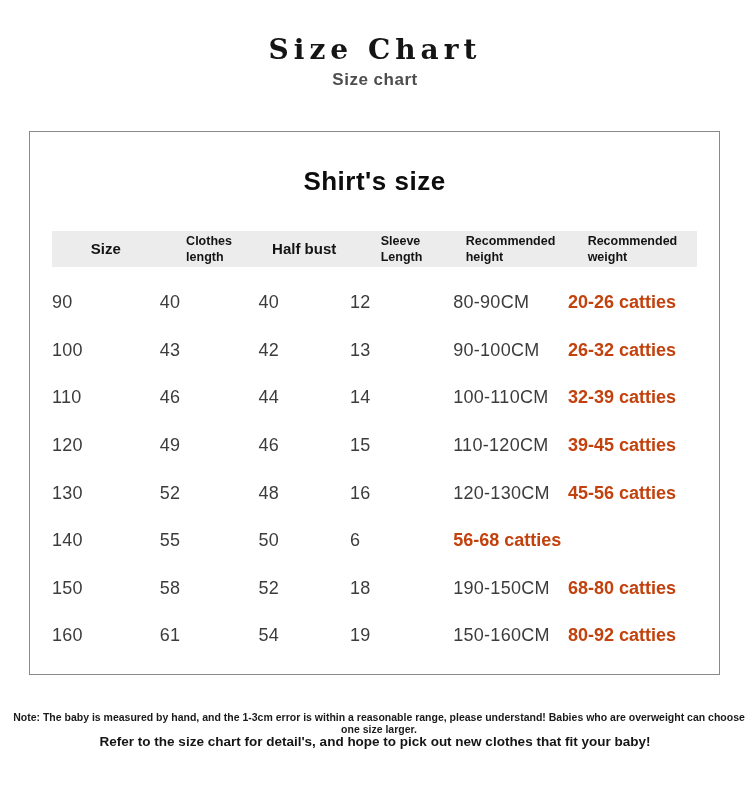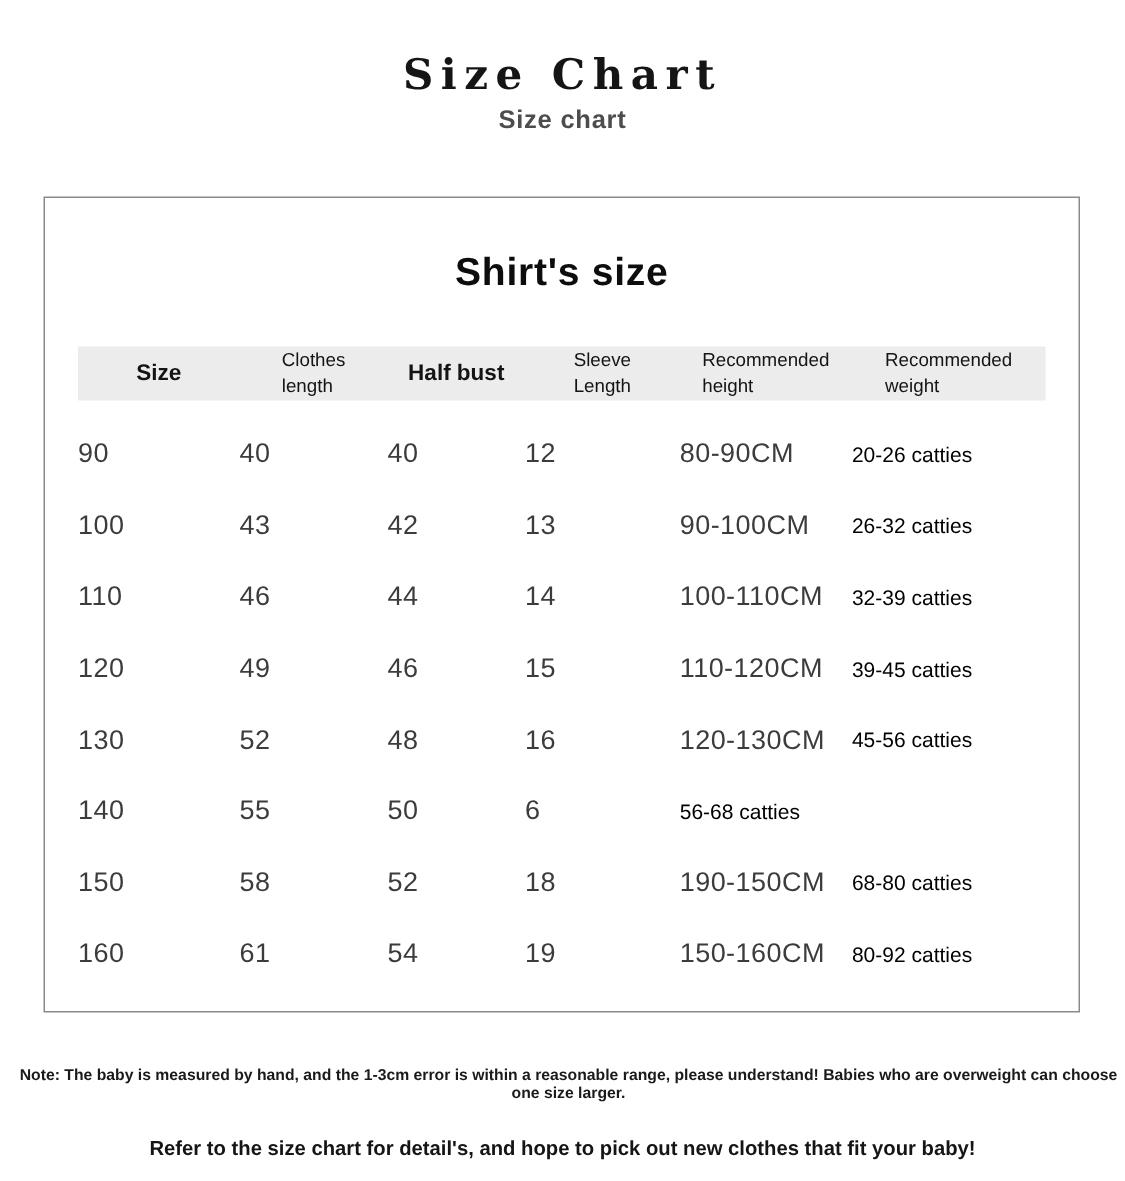--- a/index.html
+++ b/index.html
@@ -26,41 +26,41 @@
   }
   .table-header-row{
     position:absolute;left:22px;top:99px;width:645px;height:36px;
     background:#ececec;display:grid;
     grid-template-columns:16.7% 15.3% 14.2% 16% 17.8% 20%;
     align-items:center;
   }
   .th{text-align:center;color:#141414;}
   .th span{display:inline-block;text-align:left;white-space:pre-line;}
   .th.one-line span{font-weight:700;font-size:15px;}
-  .th.two-line span{font-weight:400;font-size:12.5px;line-height:1.3;}
+  .th.two-line span{font-weight:700;font-size:12.5px;line-height:1.3;}
   .table-body{
     position:absolute;left:22px;top:147px;width:645px;
   }
   .tr{
     display:grid;grid-template-columns:16.7% 15.3% 14.2% 16% 17.8% 20%;
     height:47.6px;align-items:center;
   }
   .td{
     text-align:left;font-size:18px;font-weight:400;color:#3c3c3c;
     letter-spacing:0.3px;
   }
   .td-weight{
-    font-size:14px;font-weight:400;color:#000000;letter-spacing:0px;
+    font-size:18px;font-weight:700;color:#c2410c;letter-spacing:0px;
   }
   .footer-note{
     position:absolute;top:711px;left:4px;width:750px;text-align:center;
     font-weight:700;font-size:10.5px;color:#1a1a1a;
   }
   .footer-tagline{
-    position:absolute;top:758px;left:0;width:750px;text-align:center;
+    position:absolute;top:734px;left:0;width:750px;text-align:center;
     font-weight:700;font-size:13.5px;color:#151515;
   }
 </style>
 </head>
 <body>
 
 <div class="page-title">Size Chart</div>
 <div class="page-subtitle">Size chart</div>
 
 <div class="chart-box">

